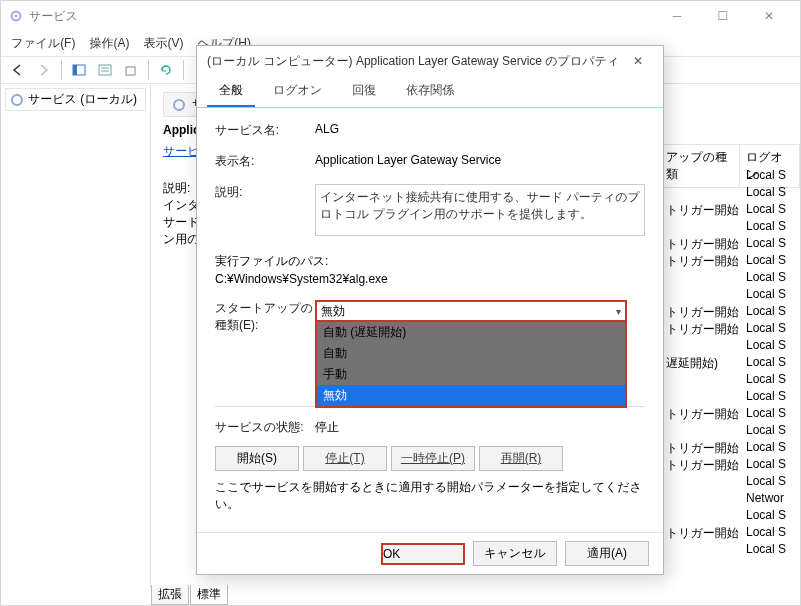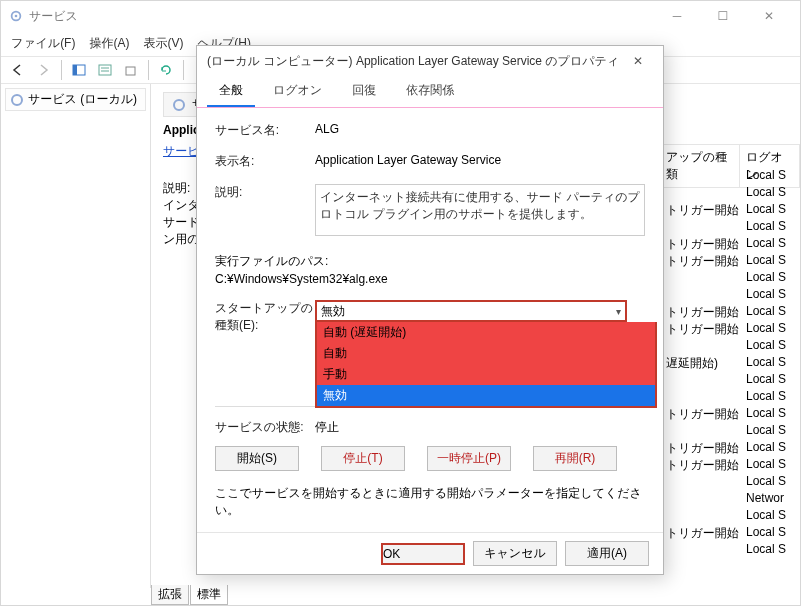--- a/index.html
+++ b/index.html
@@ -42,28 +42,28 @@
 .tabs .tab.active { border-bottom:2px solid #1a73e8; color:#000; }
 .dbody { padding:14px 18px; }
 .frow { display:flex; margin-bottom:14px; }
 .flabel { width:100px; color:#222; flex-shrink:0; }
 .fval { flex:1; }
 textarea.desc { width:100%; height:52px; resize:none; border:1px solid #ccc; padding:4px; font-size:12px; background:#fff; color:#333; }
 
 .combo-wrap { position:relative; width:312px; }
 .combo { border:2px solid #c0392b; display:flex; align-items:center; padding:2px 4px; height:22px; background:#fff; }
 .combo .caret { margin-left:auto; color:#555; font-size:10px; }
-.dropdown { position:absolute; left:0; top:22px; width:342px; border:2px solid #c0392b; border-top:none; background:#ef4444; z-index:10; }
+.dropdown { position:absolute; left:0; top:22px; width:312px; border:2px solid #c0392b; border-top:none; background:#737373; z-index:10; }
 .dropdown .opt { padding:2px 6px; }
 .dropdown .opt.sel { background:#1a73e8; color:#fff; }
 
 hr.sep { border:none; border-top:1px solid #ddd; margin:8px 0 12px; }
-.btnrow { display:flex; gap:22px; margin:6px 0 14px; }
+.btnrow { display:flex; gap:4px; margin:6px 0 8px; }
 .winbtn { border:1px solid #bcbcbc; background:#f3f3f3; padding:3px 0; width:84px; text-align:center; }
-.winbtn.dis { color:#b91c1c; }
+.winbtn.dis { color:#404040;text-decoration:underline; }
 .inp { border:1px solid #ccc; height:22px; width:290px; padding:0 4px; }
 
 .dlg-footer { position:absolute; bottom:0; left:0; right:0; height:42px; border-top:1px solid #e5e5e5; display:flex; align-items:center; justify-content:flex-end; gap:8px; padding:0 14px; background:#fff; }
 .okbtn { border:2px solid #c0392b; background:#f3f3f3; width:84px; text-align:left; padding:2px 0; }
 
 svg { display:block; }
 </style>
 </head>
 <body>
 

